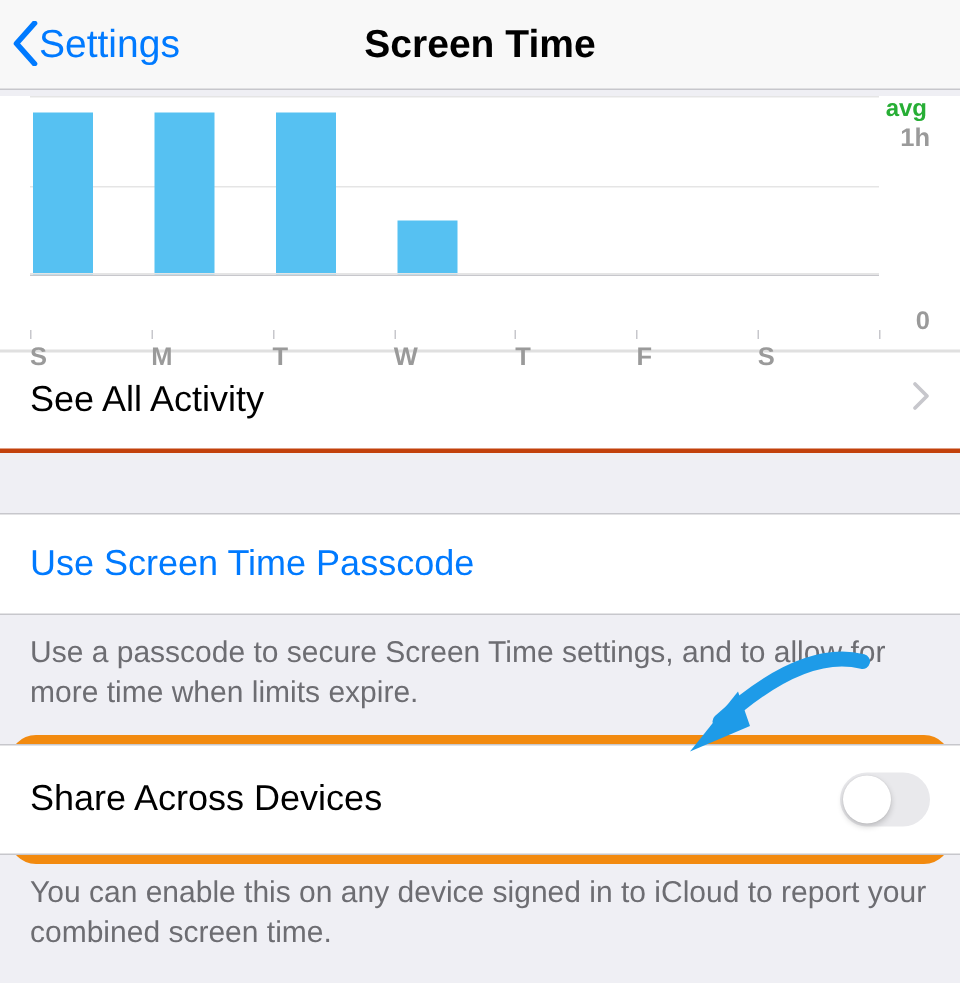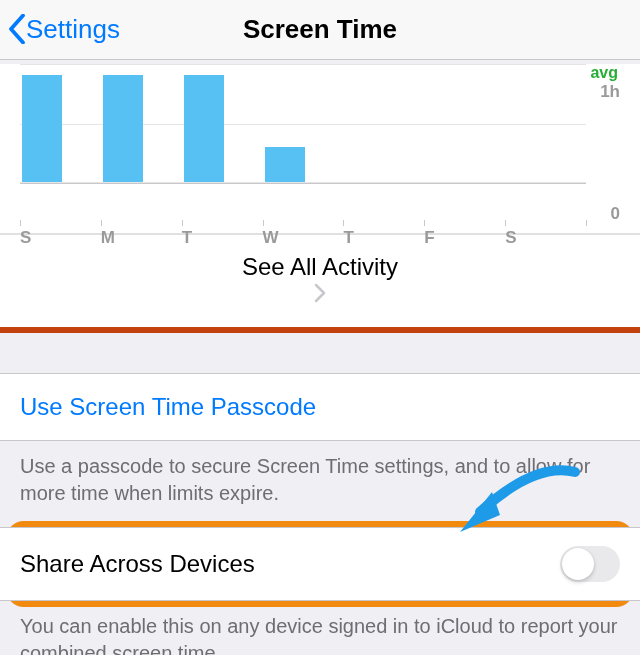--- a/index.html
+++ b/index.html
@@ -108,23 +108,22 @@
     background: #fff;
     padding: 18px 20px;
     font-size: 24px;
     color: #000;
     display: flex;
     align-items: center;
     justify-content: space-between;
   }
   .see-all {
     border-top: 1px solid #e0e0e0;
-    border-bottom: 6px solid #c2410c;
+    border-bottom: 3px solid #c2410c;
     margin-bottom: 40px;
-    flex-direction: column;
   }
   .chevron {
     color: #c7c7cc;
     font-size: 24px;
   }
   .link-row {
     border-top: 1px solid #c7c7cc;
     border-bottom: 1px solid #c7c7cc;
     color: #007aff;
     font-size: 24px;

